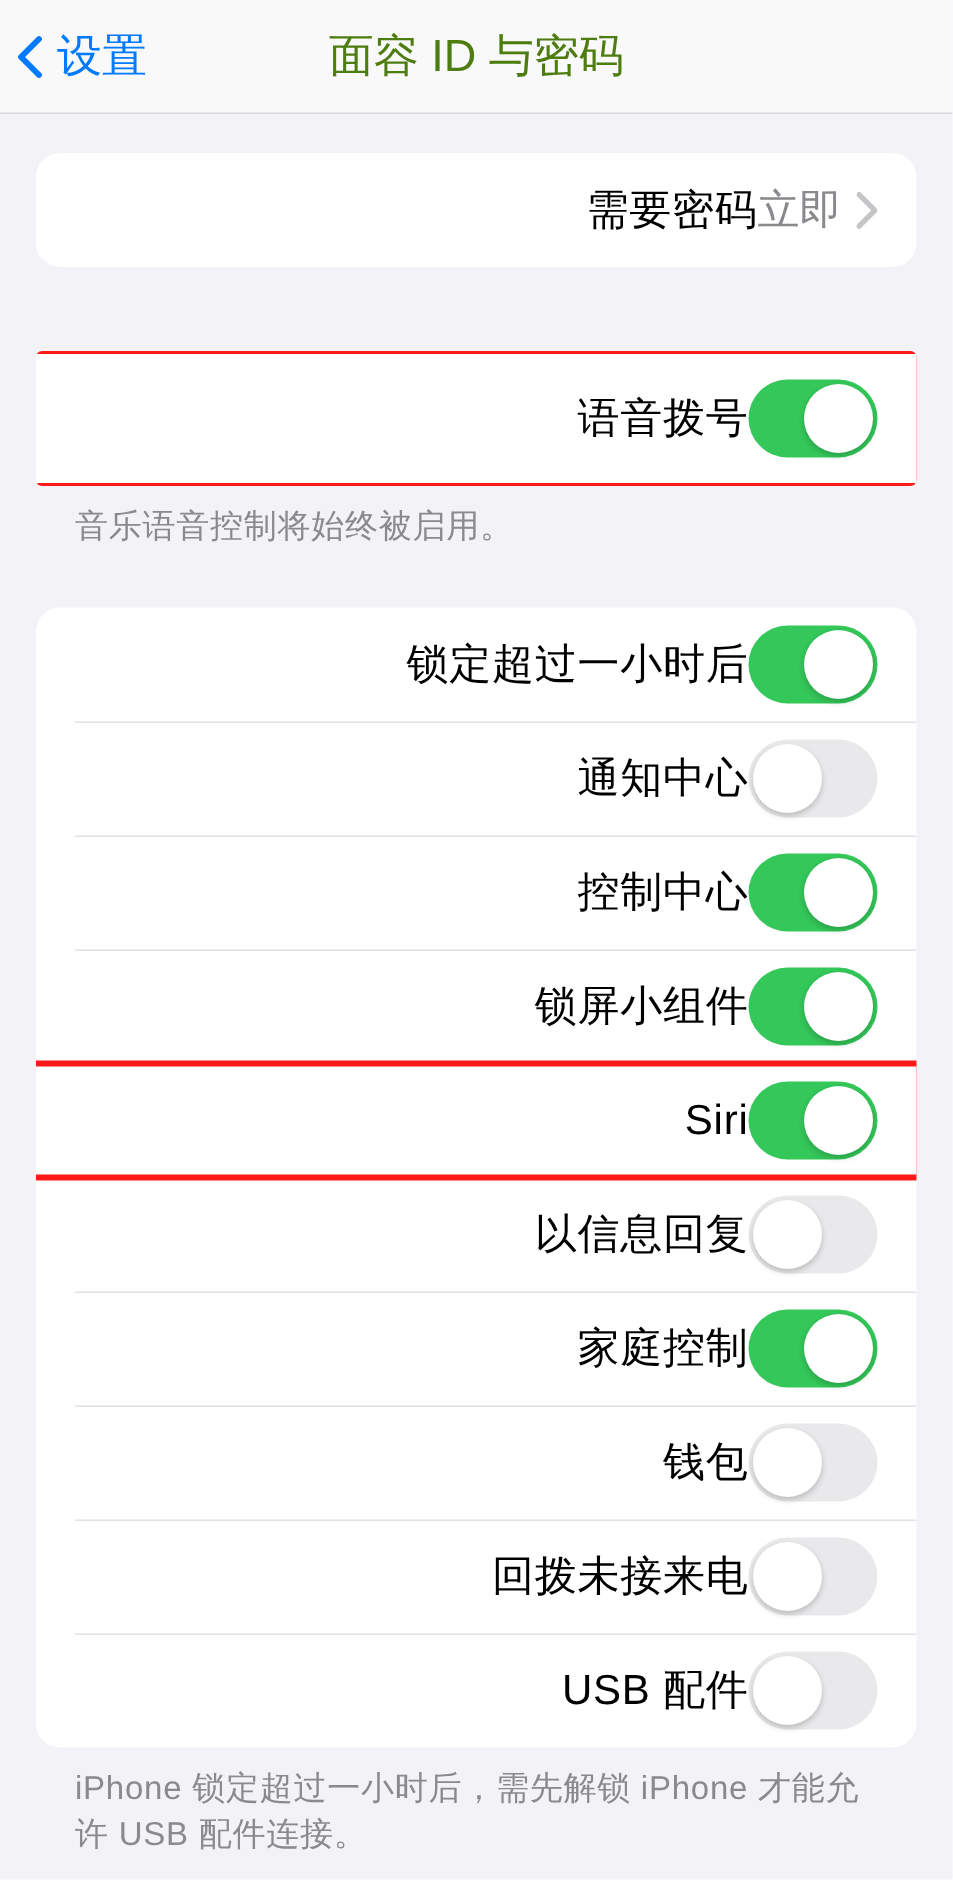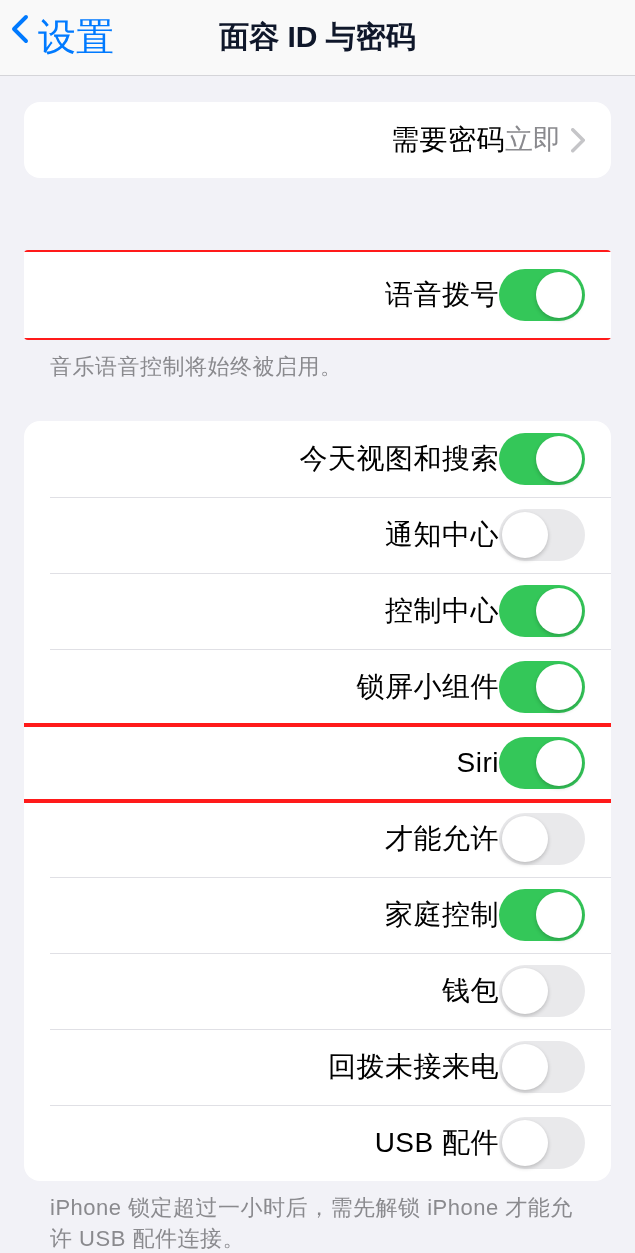--- a/index.html
+++ b/index.html
@@ -19,44 +19,44 @@
       height: 76px;
       background: #f9f9f9;
       display: flex;
       align-items: center;
       position: relative;
       padding: 0 10px;
       border-bottom: 1px solid #d5d5d9;
     }
     .back-btn {
       display: flex;
-      align-items: flex-start;
+      align-items: center;
       color: #007aff;
-      font-size: 38px;
+      font-size: 30px;
       cursor: pointer;
     }
     .back-chevron {
       width: 20px;
       height: 34px;
       margin-right: 8px;
       display: flex;
       align-items: center;
       justify-content: center;
     }
     .back-chevron svg {
       width: 18px;
       height: 30px;
     }
     .nav-title {
       position: absolute;
       left: 50%;
       transform: translateX(-50%);
       font-size: 30px;
-      font-weight: 700;
-      color: #0f172a;
+      font-weight: 400;
+      color: #4d7c0f;
     }
     .content {
       padding: 0 24px;
     }
     .space-top1 {
       height: 26px;
     }
     .group {
       background: #fff;
       border-radius: 16px;
@@ -189,36 +189,36 @@
           <svg viewBox="0 0 8 14" fill="none" stroke="currentColor" stroke-width="2" stroke-linecap="round" stroke-linejoin="round">
             <polyline points="1,1 7,7 1,13"></polyline>
           </svg>
         </span>
       </div>
     </div>
   </div>
 
   <div class="space-between"></div>
 
-  <div class="group row-highlight" style="border-radius: 4px; margin-top:20px;">
+  <div class="group row-highlight" style="border-radius: 4px; margin-top:4px;">
     <div class="row" style="min-height:90px;">
       <span class="row-label">语音拨号</span>
       <div class="toggle on">
         <div class="toggle-knob"></div>
       </div>
     </div>
   </div>
 
   <div class="footer-text">音乐语音控制将始终被启用。</div>
 
   <div class="space-before-header"></div>
 
   <div class="group" id="lock-access-group">
       <div class="row">
-        <span class="row-label">今天视图和搜索</span>
+        <span class="row-label">锁定超过一小时后</span>
         <div class="toggle on">
           <div class="toggle-knob"></div>
         </div>
       </div>
       <div class="row">
         <span class="row-label">通知中心</span>
         <div class="toggle off">
           <div class="toggle-knob"></div>
         </div>
       </div>
@@ -234,21 +234,21 @@
           <div class="toggle-knob"></div>
         </div>
       </div>
       <div class="row row-highlight">
         <span class="row-label">Siri</span>
         <div class="toggle on">
           <div class="toggle-knob"></div>
         </div>
       </div>
       <div class="row">
-        <span class="row-label">才能允许</span>
+        <span class="row-label">以信息回复</span>
         <div class="toggle off">
           <div class="toggle-knob"></div>
         </div>
       </div>
       <div class="row">
         <span class="row-label">家庭控制</span>
         <div class="toggle on">
           <div class="toggle-knob"></div>
         </div>
       </div>

